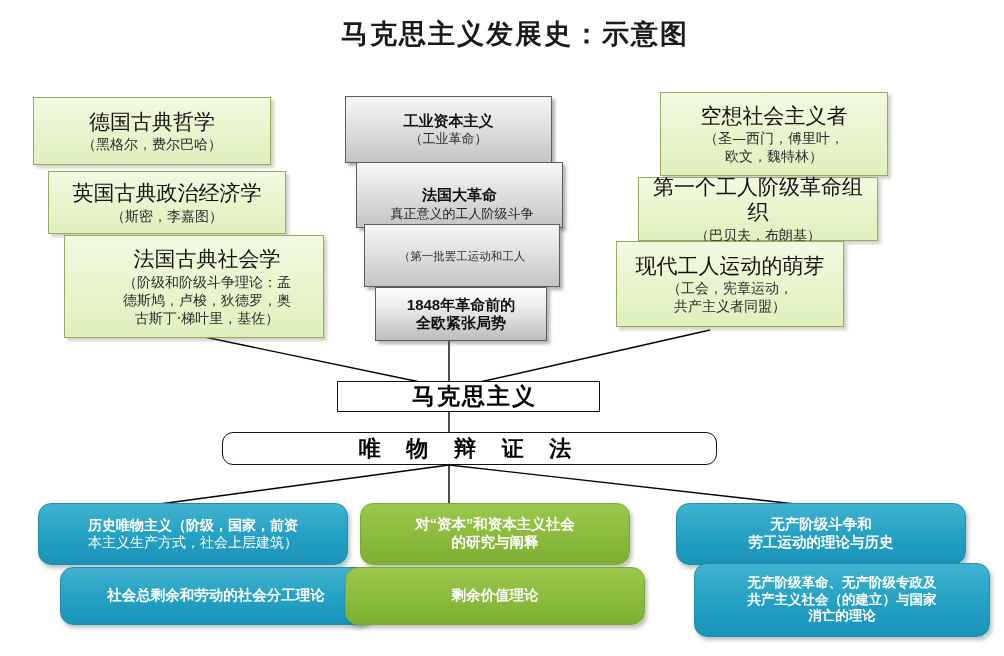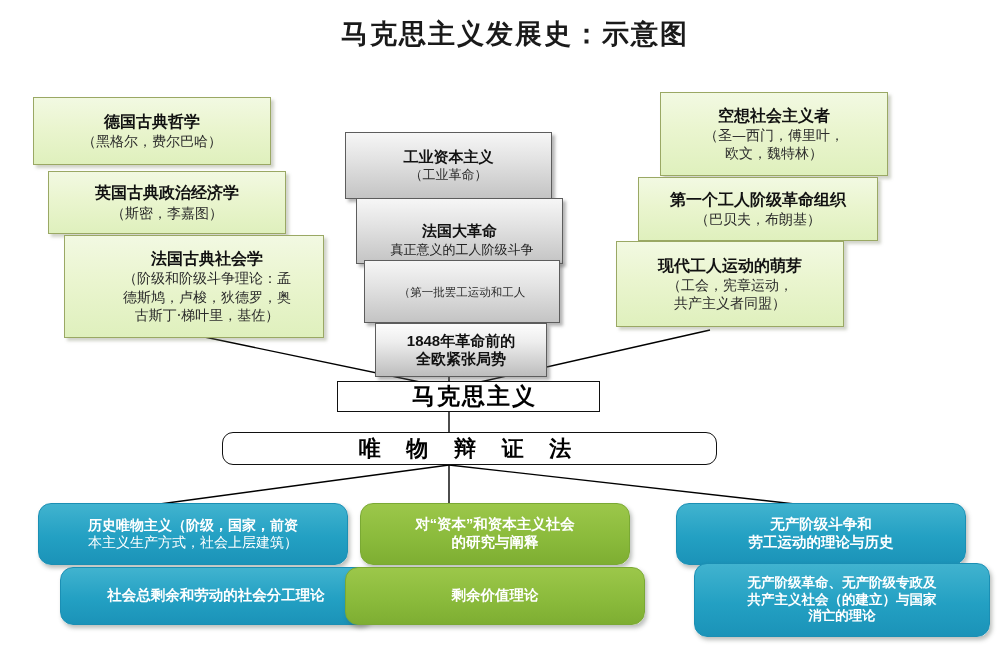--- a/index.html
+++ b/index.html
@@ -45,38 +45,37 @@
     line-height:1.22;
   }
   
   .green-card{
     border:1px solid #9aa864;
     background:linear-gradient(to bottom,#f2f9e2 0%,#eaf5cf 45%,#dff0bd 100%);
     box-shadow:3px 3px 3px rgba(120,130,100,.35);
     padding:4px 6px;
   }
   .green-card .hd{
-    font-weight:700;
-    font-size:16px;
+    font-weight:400;
+    font-size:21px;
     color:#111;
     margin-bottom:1px;
   }
   .green-card .sb{
     font-family:"DejaVu Serif","Liberation Serif",serif;
     font-size:14px;
     color:#2b2b2b;
     line-height:1.3;
   }
   
   .gray-card{
     border:1px solid #5d5d5d;
     background:linear-gradient(to bottom,#f6f6f6 0%,#e3e3e3 40%,#c4c4c4 100%);
     box-shadow:3px 3px 3px rgba(90,90,90,.45);
     padding:3px 6px;
-    margin-top:36px;
   }
   .gray-card .hd{
     font-weight:700;
     font-size:15px;
     color:#111;
   }
   .gray-card .sb{
     font-family:"DejaVu Serif","Liberation Serif",serif;
     font-size:13px;
     color:#2b2b2b;

